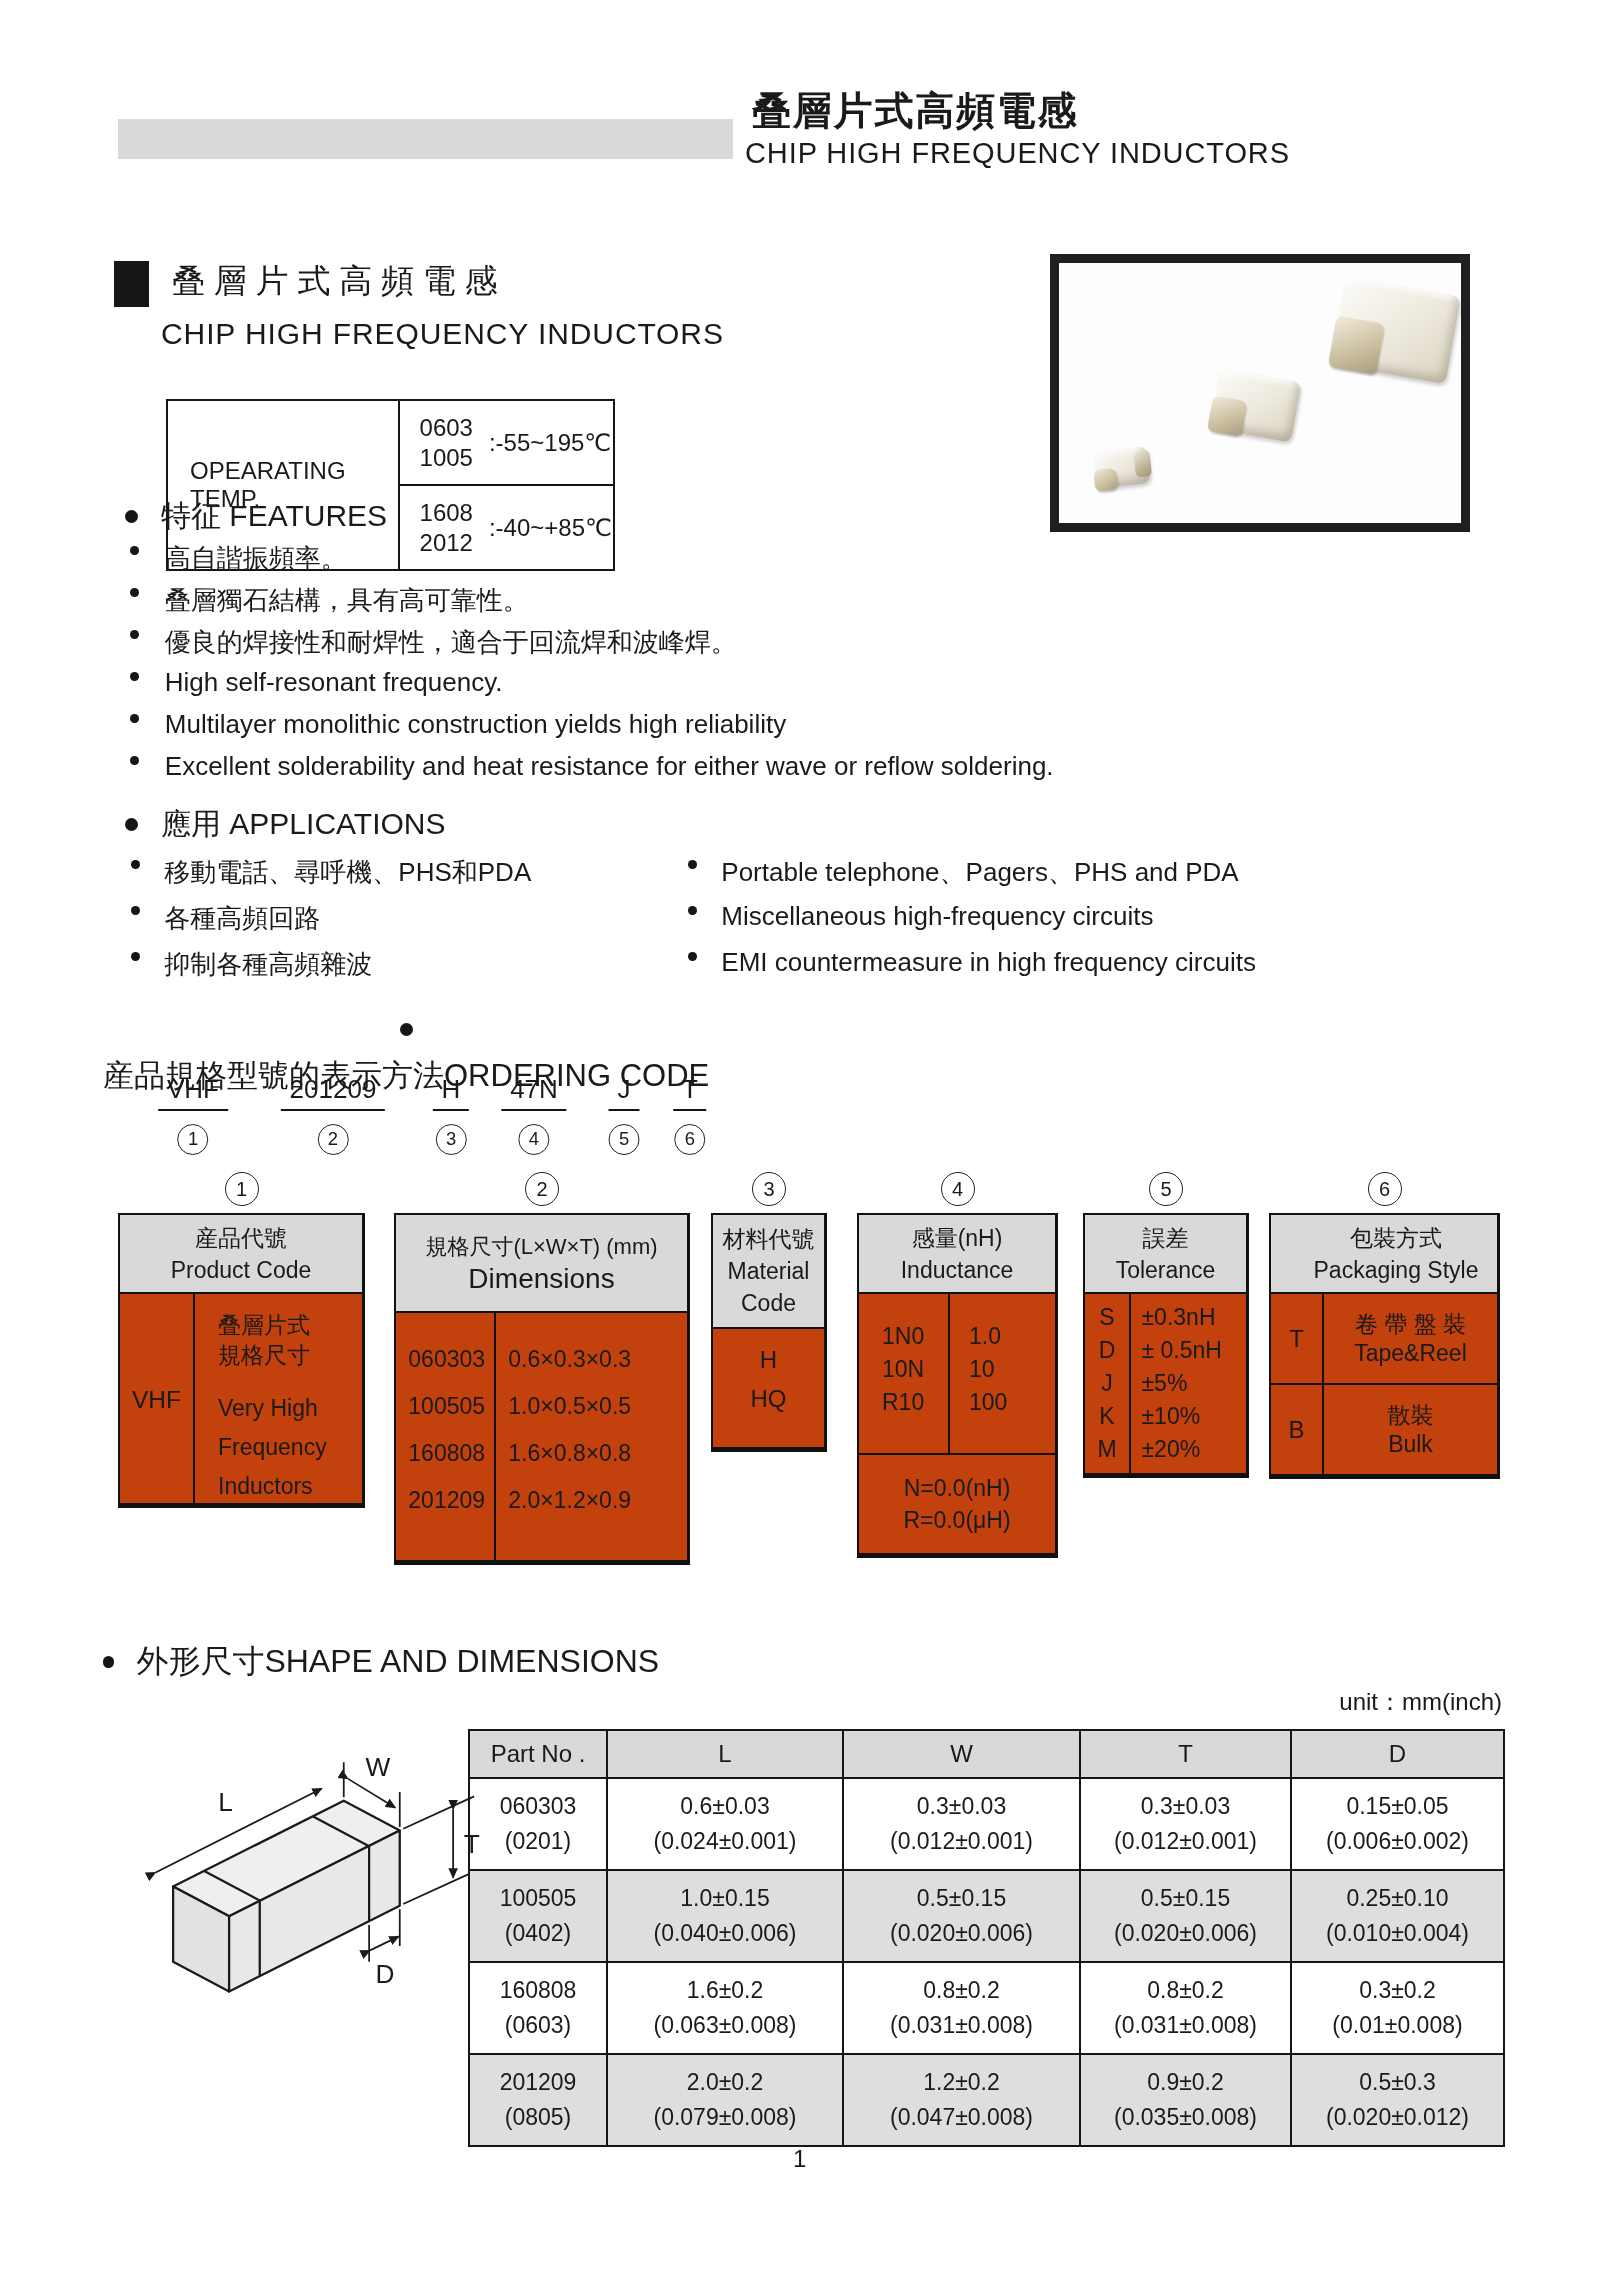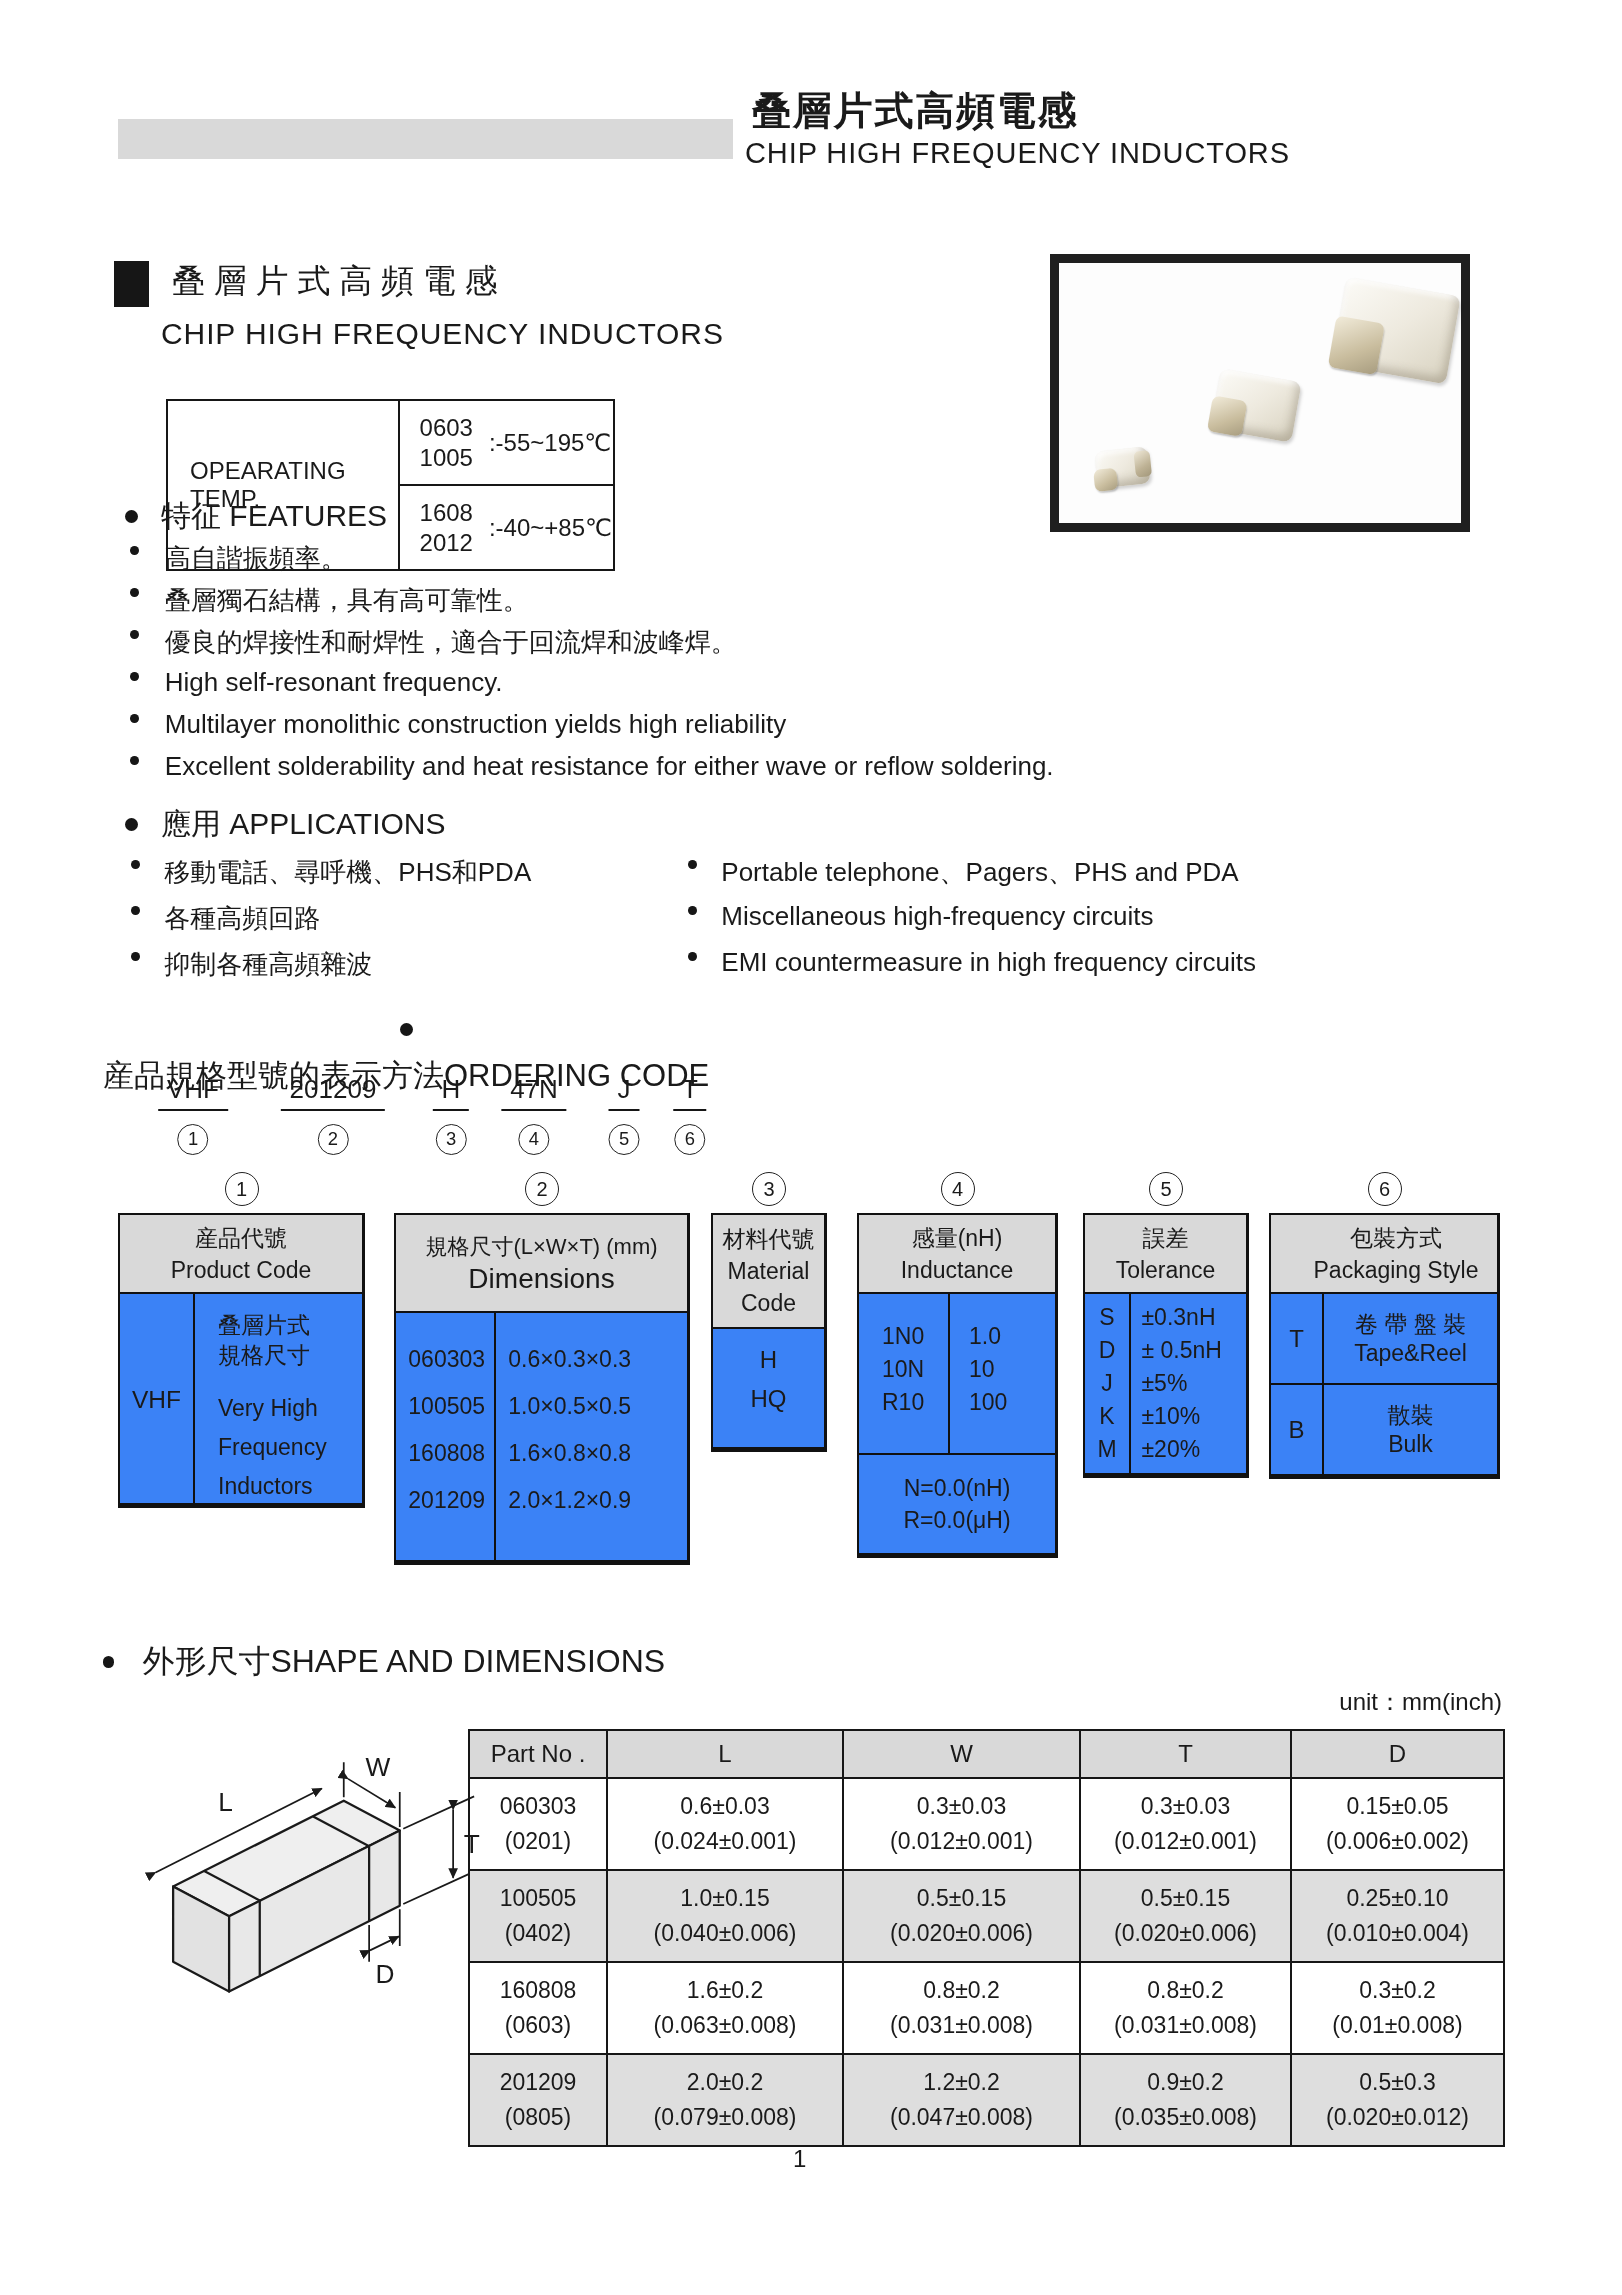--- a/index.html
+++ b/index.html
@@ -44,21 +44,21 @@
   .app-item{display:flex;gap:24.5px;align-items:flex-start;height:46px;font-size:26px;}
   
   .oc-item{position:absolute;top:1074px;transform:translateX(-50%);text-align:center;}
   .oc-code{display:inline-block;border-bottom:2.6px solid #161616;padding:0 8.8px 4.4px;font-size:26px;}
   .circ{display:flex;width:29px;height:29px;border:1.8px solid #222;border-radius:50%;
     align-items:center;justify-content:center;font-size:18.4px;margin:12.3px auto 0;}
   .circ2{display:flex;width:32px;height:32px;border:1.8px solid #222;border-radius:50%;
     align-items:center;justify-content:center;font-size:20px;margin:0 auto;}
   
   .obox-wrap{position:absolute;top:1172px;}
-  .obox{margin-top:7px;border:2.6px solid #111;border-bottom-width:5.3px;border-right-width:3.5px;background:#3b82f6;}
+  .obox{margin-top:7px;border:2.6px solid #111;border-bottom-width:5.3px;border-right-width:3.5px;background:#c2410c;}
   .obox-head{background:#d9d9d9;border-bottom:2.6px solid #111;display:flex;flex-direction:column;
     align-items:center;justify-content:center;text-align:center;font-size:23px;line-height:32px;}
   .split{display:grid;}
   .vline{border-right:2.6px solid #111;}
   .cellc{display:flex;flex-direction:column;align-items:center;}
   
   .unit-label{left:1244px;top:1686px;width:258px;text-align:right;font-size:24px;}
   .dims-table{left:468px;top:1729px;border-collapse:collapse;table-layout:fixed;}
   .dims-table td,.dims-table th{border:2.6px solid #161616;font-weight:normal;text-align:center;font-size:23px;}
   .dims-table th{background:#d9d9d9;height:44px;font-size:24px;}
@@ -347,21 +347,21 @@
       <div class="split" style="grid-template-columns:53px 1fr;height:89px;">
         <div class="vline cellc" style="justify-content:center;font-size:24px;">B</div>
         <div class="cellc" style="justify-content:center;font-size:23px;line-height:29px;">
           <div>散裝</div>
           <div>Bulk</div>
         </div>
       </div>
     </div>
   </div>
 
-  <div class="abs sec-head" style="left:103px;top:1640px;font-size:32px;gap:28px;align-items:center;">
+  <div class="abs sec-head" style="left:103px;top:1640px;font-size:32px;gap:22px;align-items:center;">
     <span class="dot" style="width:11.4px;height:11.4px;"></span>
     <span>外形尺寸SHAPE AND DIMENSIONS</span>
   </div>
   <div class="abs unit-label">unit：mm(inch)</div>
 
   <svg class="abs" style="left:96px;top:1757px;" width="394" height="315" viewBox="0 0 450 360">
     <defs>
       <marker id="ah" markerWidth="13" markerHeight="11" refX="11" refY="5.5" orient="auto" markerUnits="userSpaceOnUse">
         <path d="M0,0 L12,5.5 L0,11 Z" fill="#1a1a1a"></path>
       </marker>

